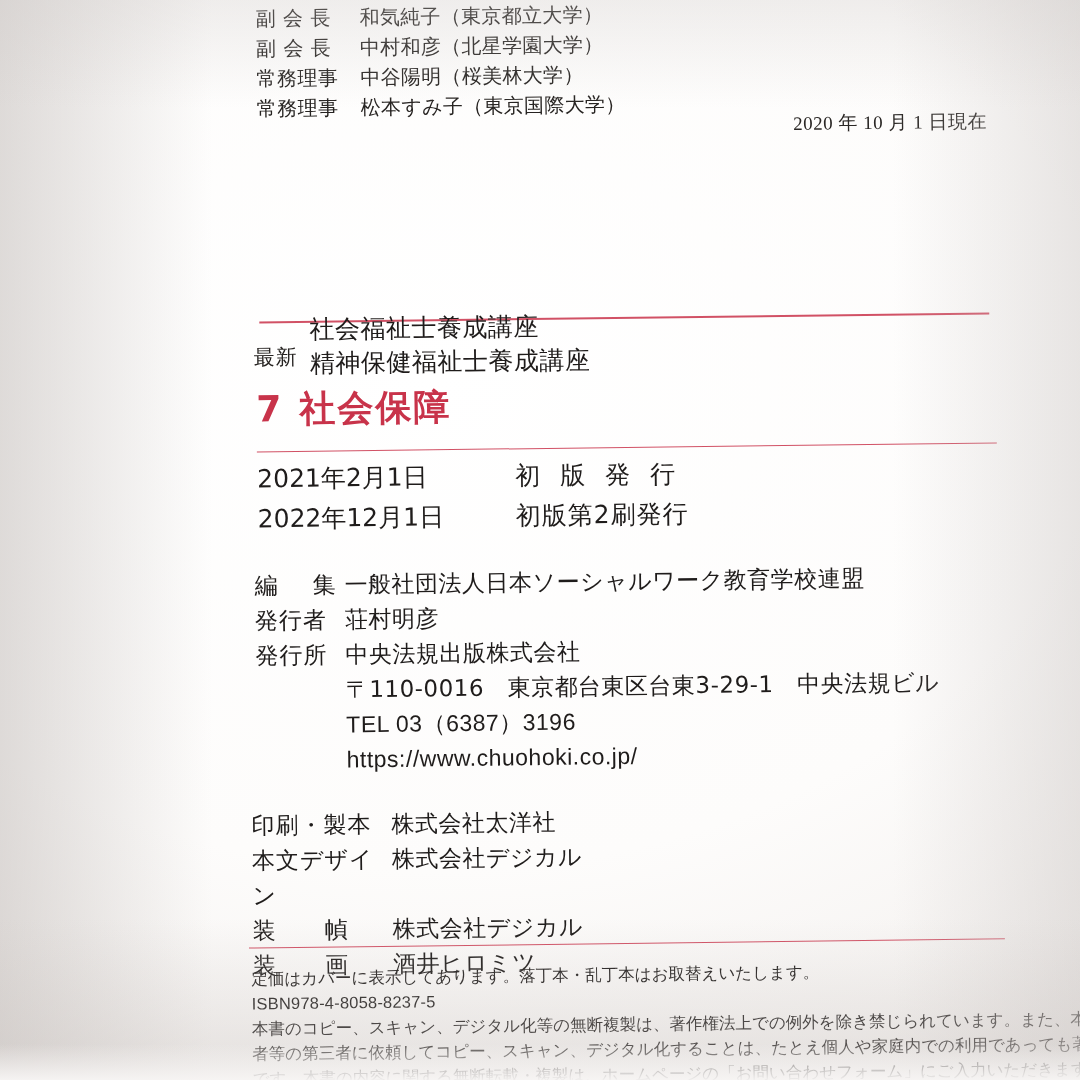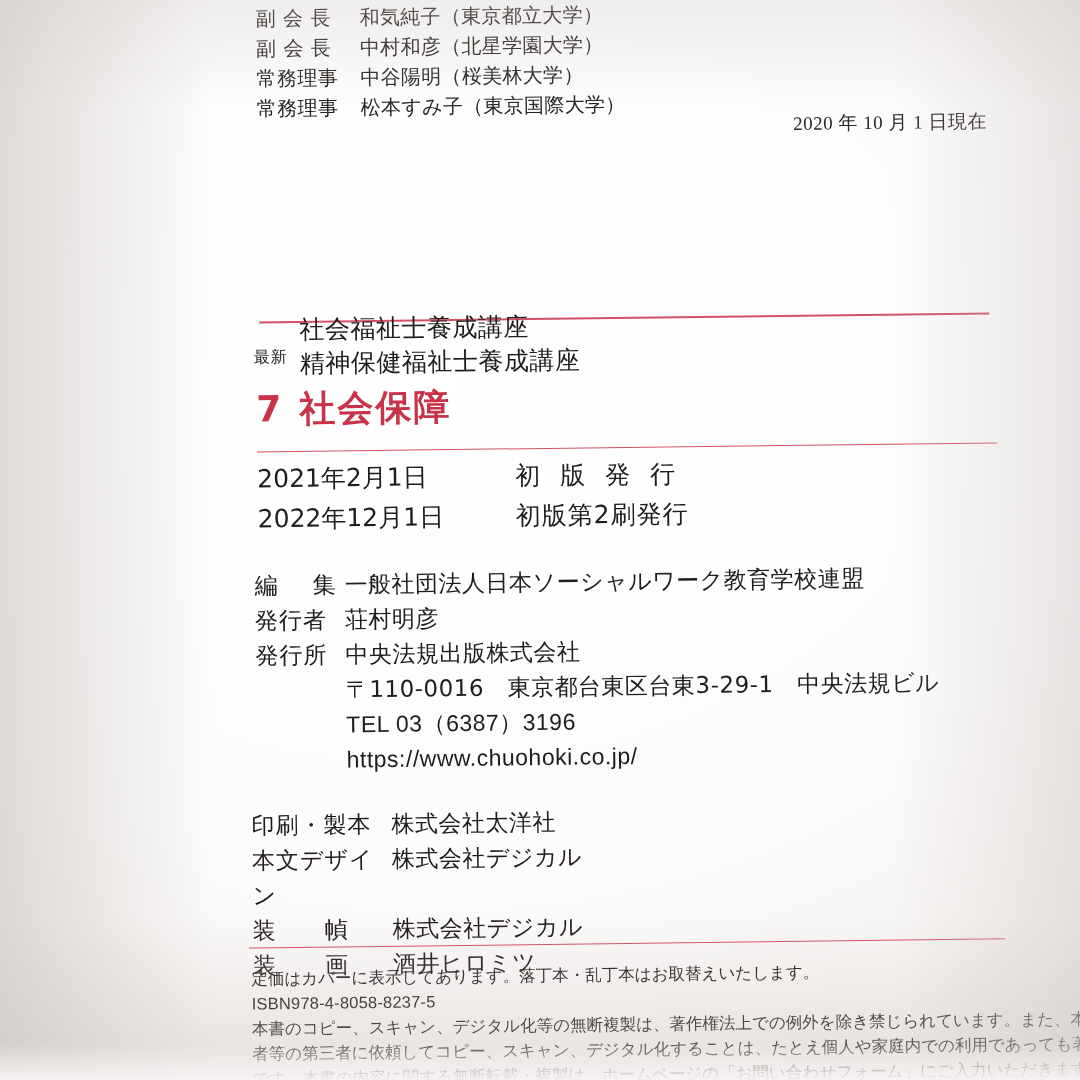--- a/index.html
+++ b/index.html
@@ -112,21 +112,21 @@
 
   
   .series-wrap {
     position: absolute;
     left: 256px;
     top: 310px;
     display: flex;
     align-items: center;
   }
   .series-badge {
-    font-size: 16px;
+    font-size: 21px;
     color: #262321;
     margin-right: 12px;
     letter-spacing: 1px;
     padding-top: 20px;
     text-align: right;
   }
   .series-lines {
     font-size: 25px;
     line-height: 34px;
     color: #1f1c1b;

